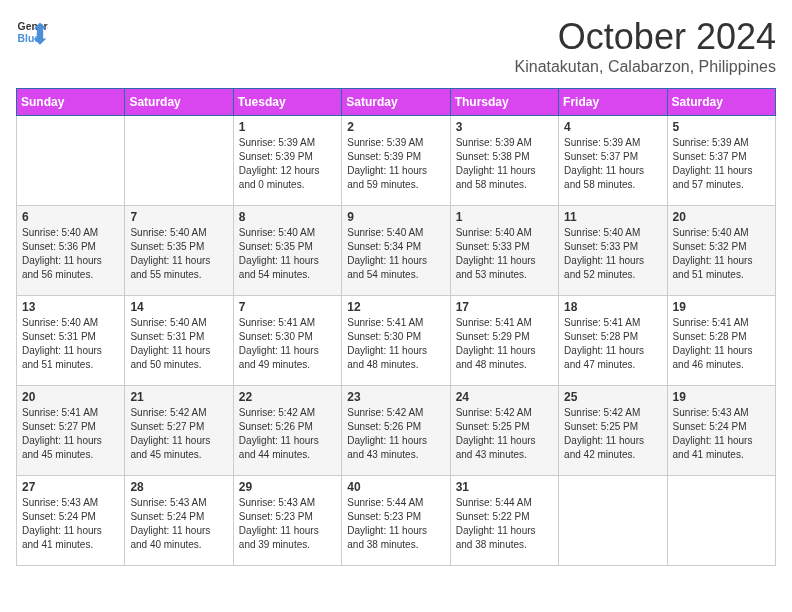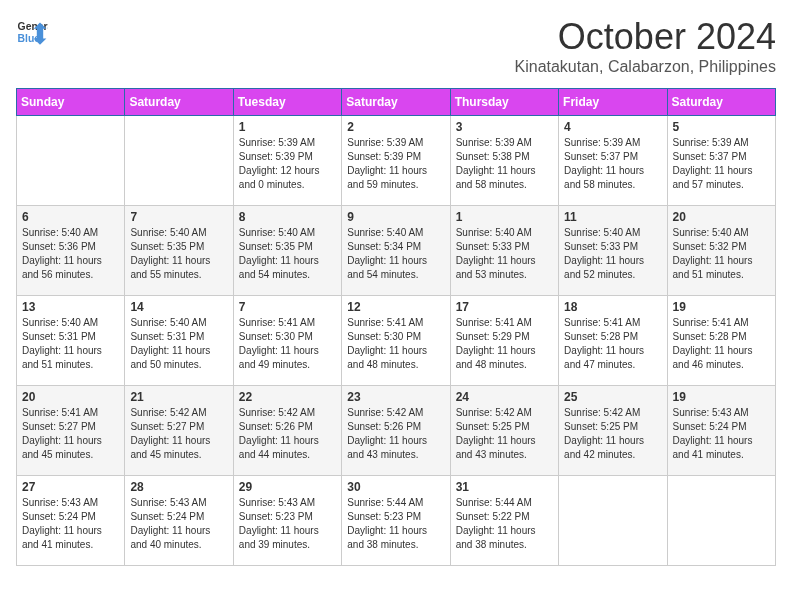--- a/index.html
+++ b/index.html
@@ -315,21 +315,21 @@
 and 40 minutes.</div>
         </td>
         <td>
           <span class="day-number">29</span>
           <div class="day-info" style="white-space: pre-line;">Sunrise: 5:43 AM
 Sunset: 5:23 PM
 Daylight: 11 hours
 and 39 minutes.</div>
         </td>
         <td>
-          <span class="day-number">30</span>
+          <span class="day-number">40</span>
           <div class="day-info" style="white-space: pre-line;">Sunrise: 5:44 AM
 Sunset: 5:23 PM
 Daylight: 11 hours
 and 38 minutes.</div>
         </td>
         <td>
           <span class="day-number">31</span>
           <div class="day-info" style="white-space: pre-line;">Sunrise: 5:44 AM
 Sunset: 5:22 PM
 Daylight: 11 hours

